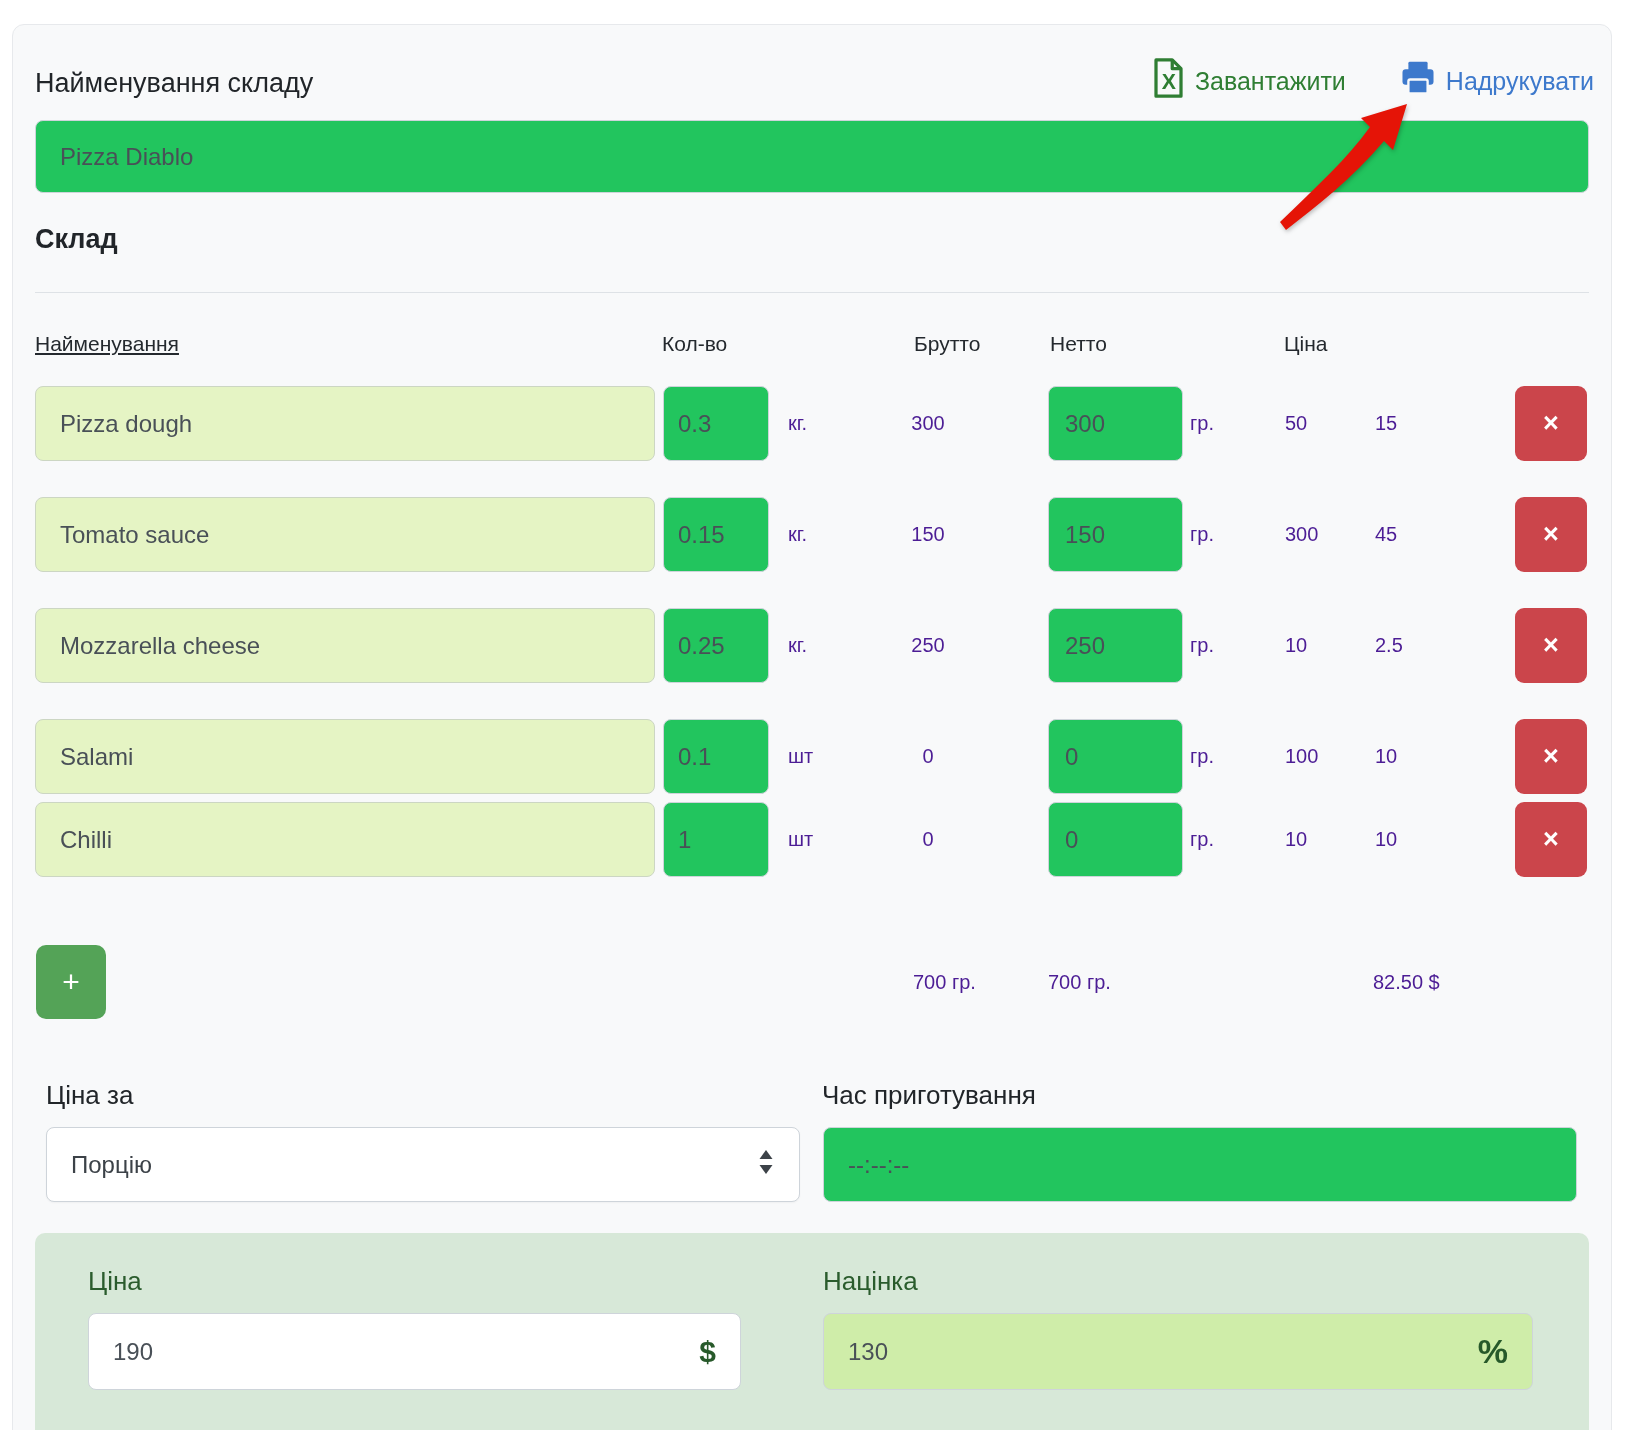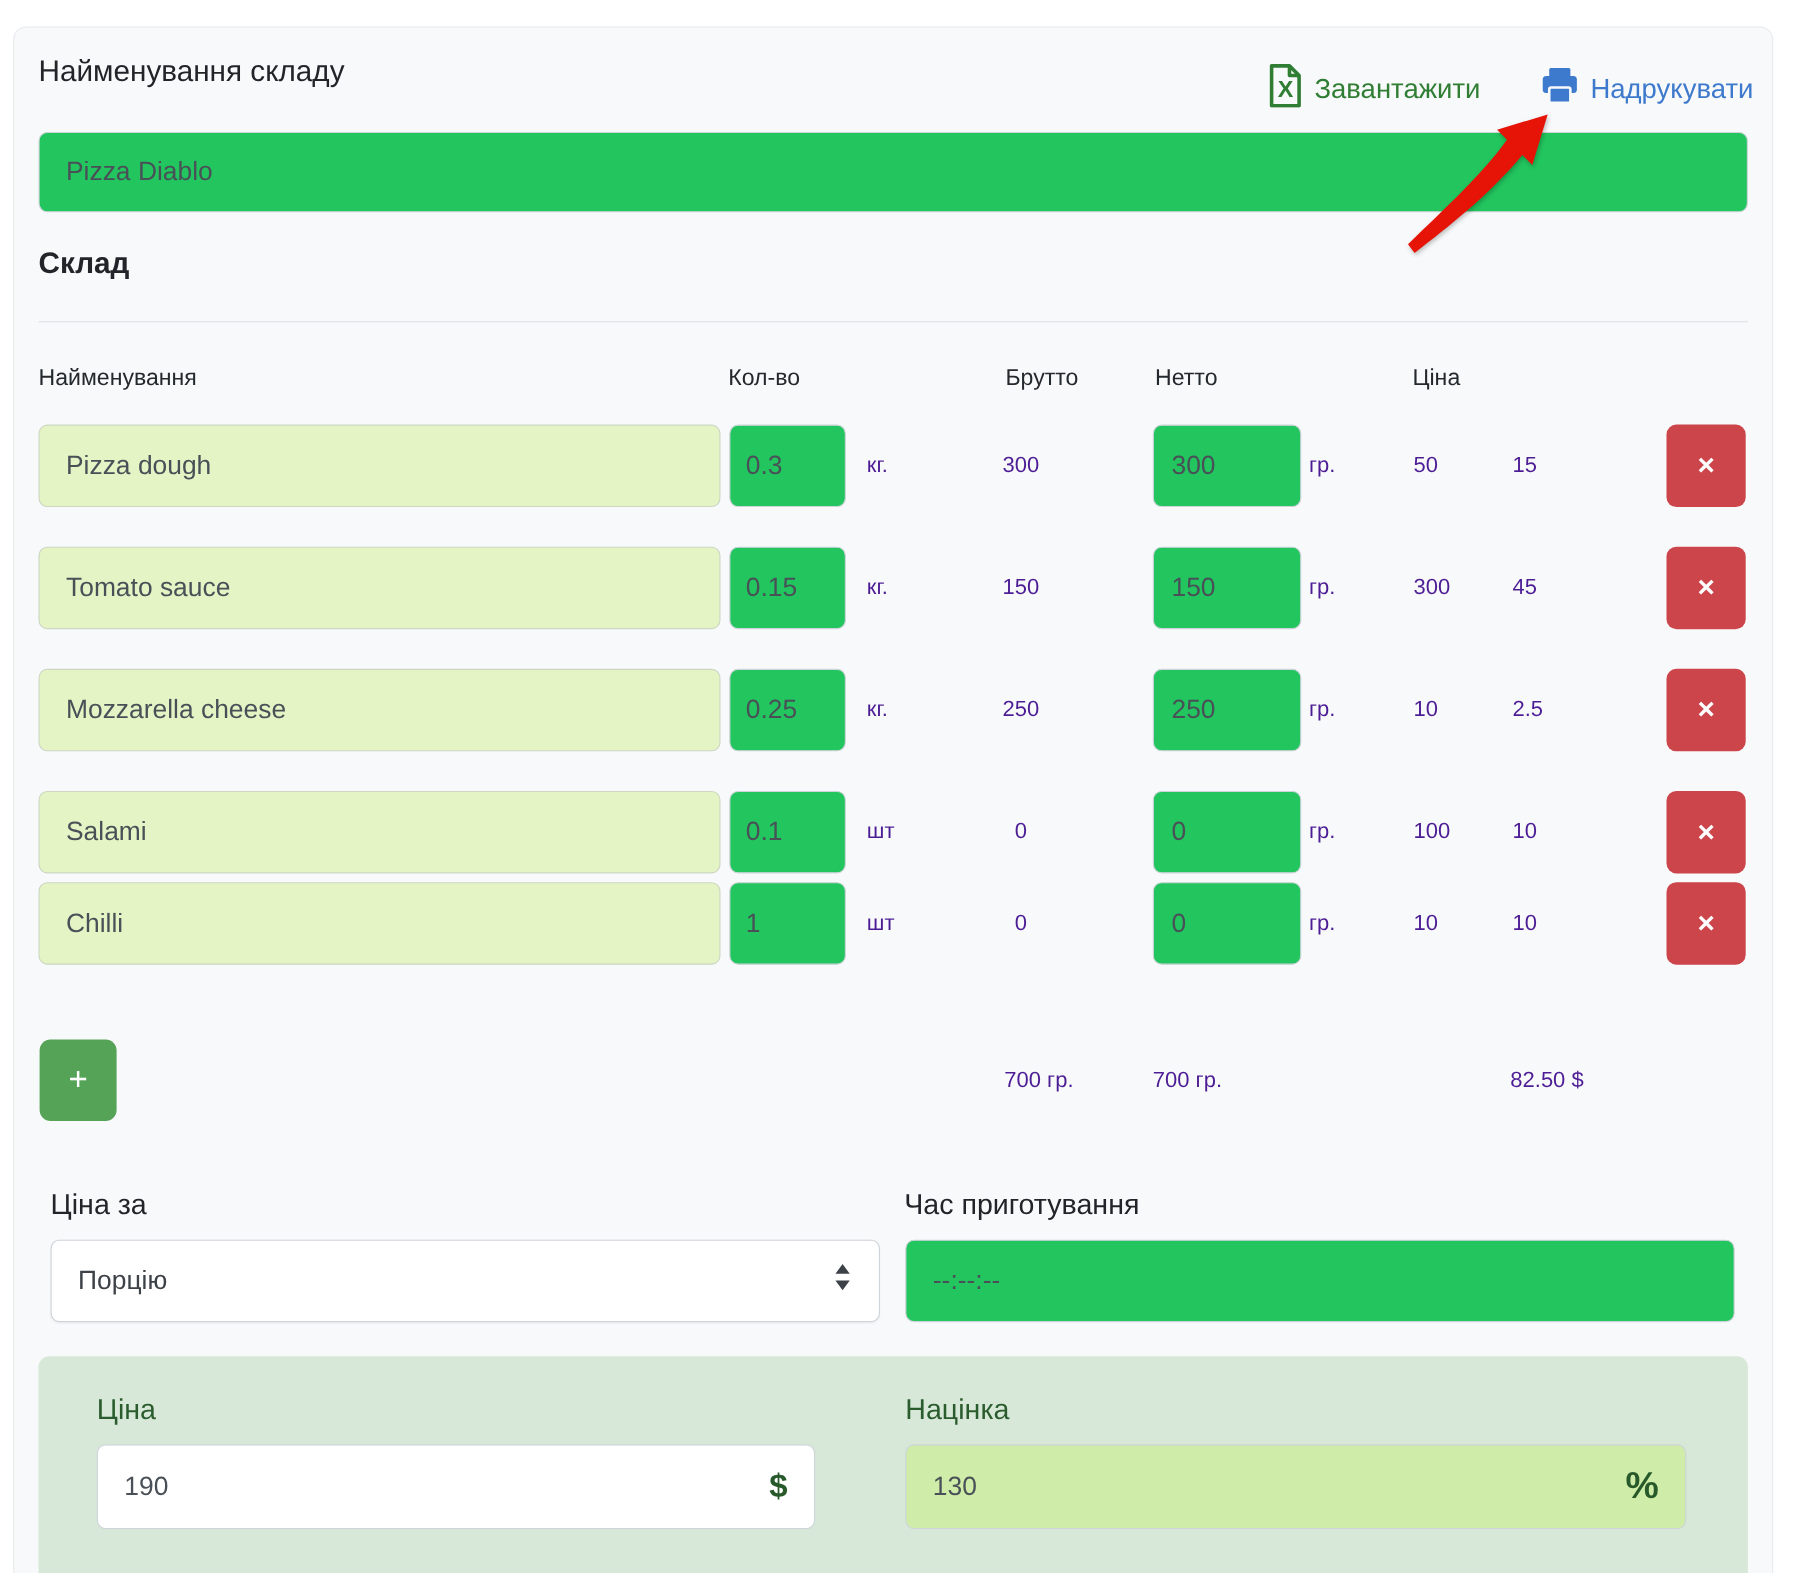--- a/index.html
+++ b/index.html
@@ -1,21 +1,21 @@
 <!DOCTYPE html>
 <html><head>
 <meta charset="utf-8">
 <style>
   html,body{margin:0;padding:0;background:#ffffff;}
   .canvas{position:relative;width:1640px;height:1430px;background:#ffffff;overflow:hidden;
           font-family:"Liberation Sans",sans-serif;color:#212529;}
   .card{position:absolute;left:12px;top:24px;width:1598px;height:1480px;background:#f8f9fa;
         border:1px solid #e7e9ec;border-radius:12px;}
   .abs{position:absolute;}
-  .page-title{left:35px;top:50px;font-size:27px;color:#212529;}
+  .page-title{left:35px;top:68px;font-size:27px;color:#212529;}
   .links{position:absolute;top:58px;right:46px;display:flex;align-items:center;gap:54px;}
   .link{display:flex;align-items:center;gap:10px;font-size:25px;cursor:pointer;white-space:nowrap;}
   .link.green{color:#2f7e33;}
   .link.blue{color:#3d79cc;}
   .name-input{left:35px;top:120px;width:1554px;height:73px;}
   input.field{box-sizing:border-box;background:#22c55e;border:1px solid #ced4da;border-radius:8px;
         font-family:"Liberation Sans",sans-serif;font-size:24px;color:#495057;padding:0 24px;outline:none;}
   .section-title{left:35px;top:224px;font-size:27px;font-weight:bold;}
   .divider{left:35px;top:292px;width:1554px;height:1px;background:#dee2e6;}
   .col-head{top:332px;font-size:21px;color:#24292e;}
@@ -89,21 +89,21 @@
       </span>
       <span>Надрукувати</span>
     </div>
   </div>
 
   <input class="abs field name-input" value="Pizza Diablo" style="">
 
   <div class="abs section-title">Склад</div>
   <div class="abs divider"></div>
 
-  <div class="abs col-head" style="left:35px;">Найменування</div>
+  <div class="abs col-head" style="left:35px;text-decoration:underline;">Найменування</div>
   <div class="abs col-head" style="left:662px;">Кол-во</div>
   <div class="abs col-head" style="left:914px;">Брутто</div>
   <div class="abs col-head" style="left:1050px;">Нетто</div>
   <div class="abs col-head" style="left:1284px;">Ціна</div>
 
   <div class="row" style="top:386px;">
     <input class="abs field ing" value="Pizza dough" style="">
     <input class="abs field qty" value="0.3" style="">
     <div class="cell u-qty">кг.</div>
     <div class="cell gross">300</div>

